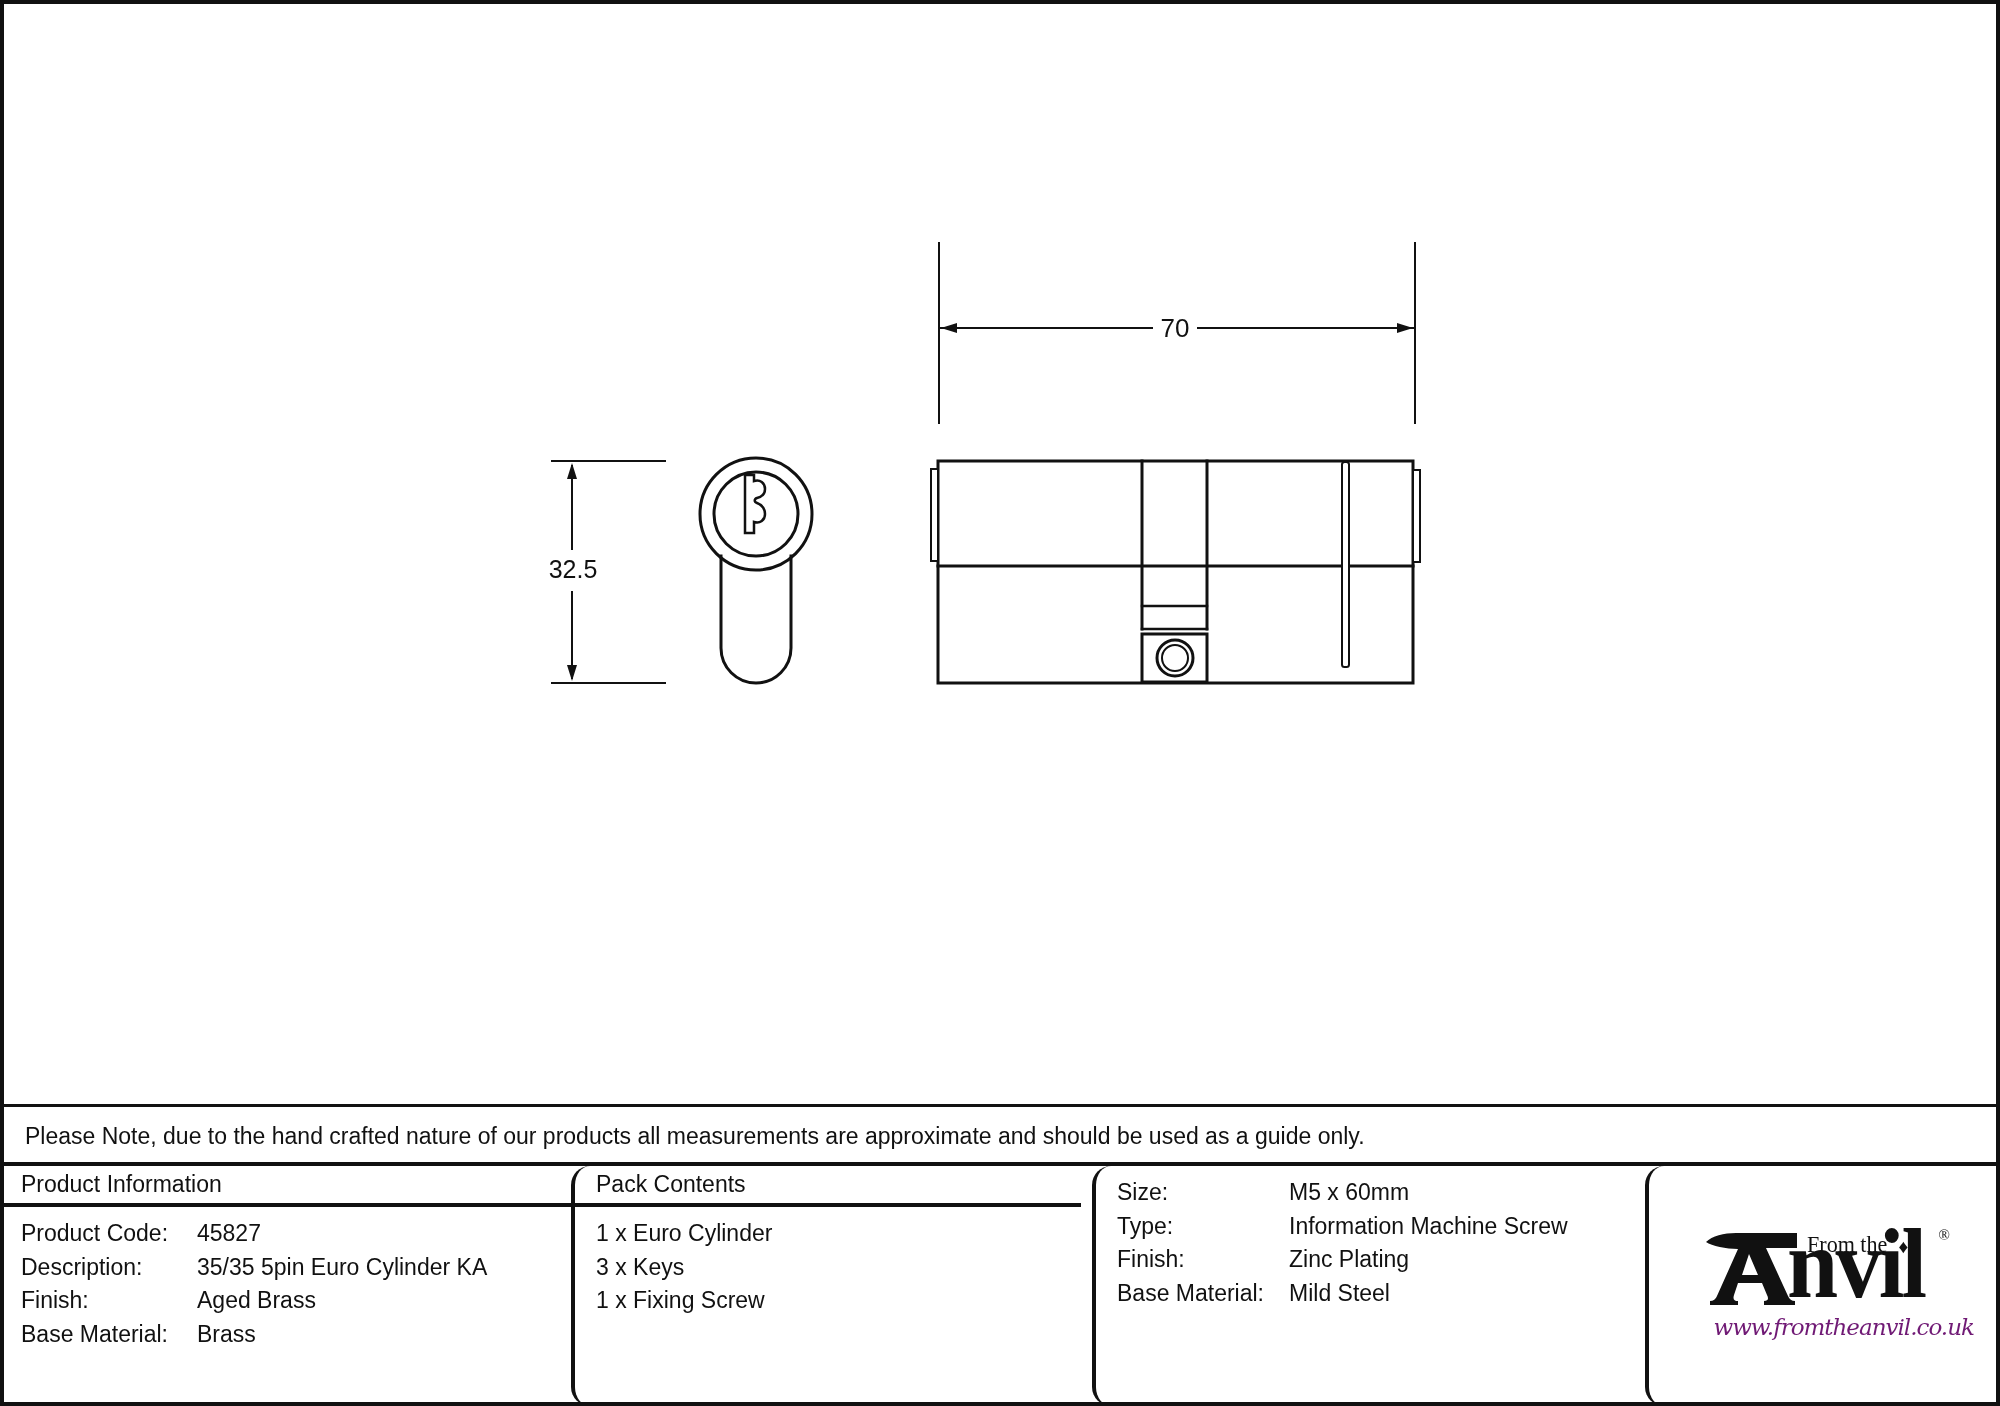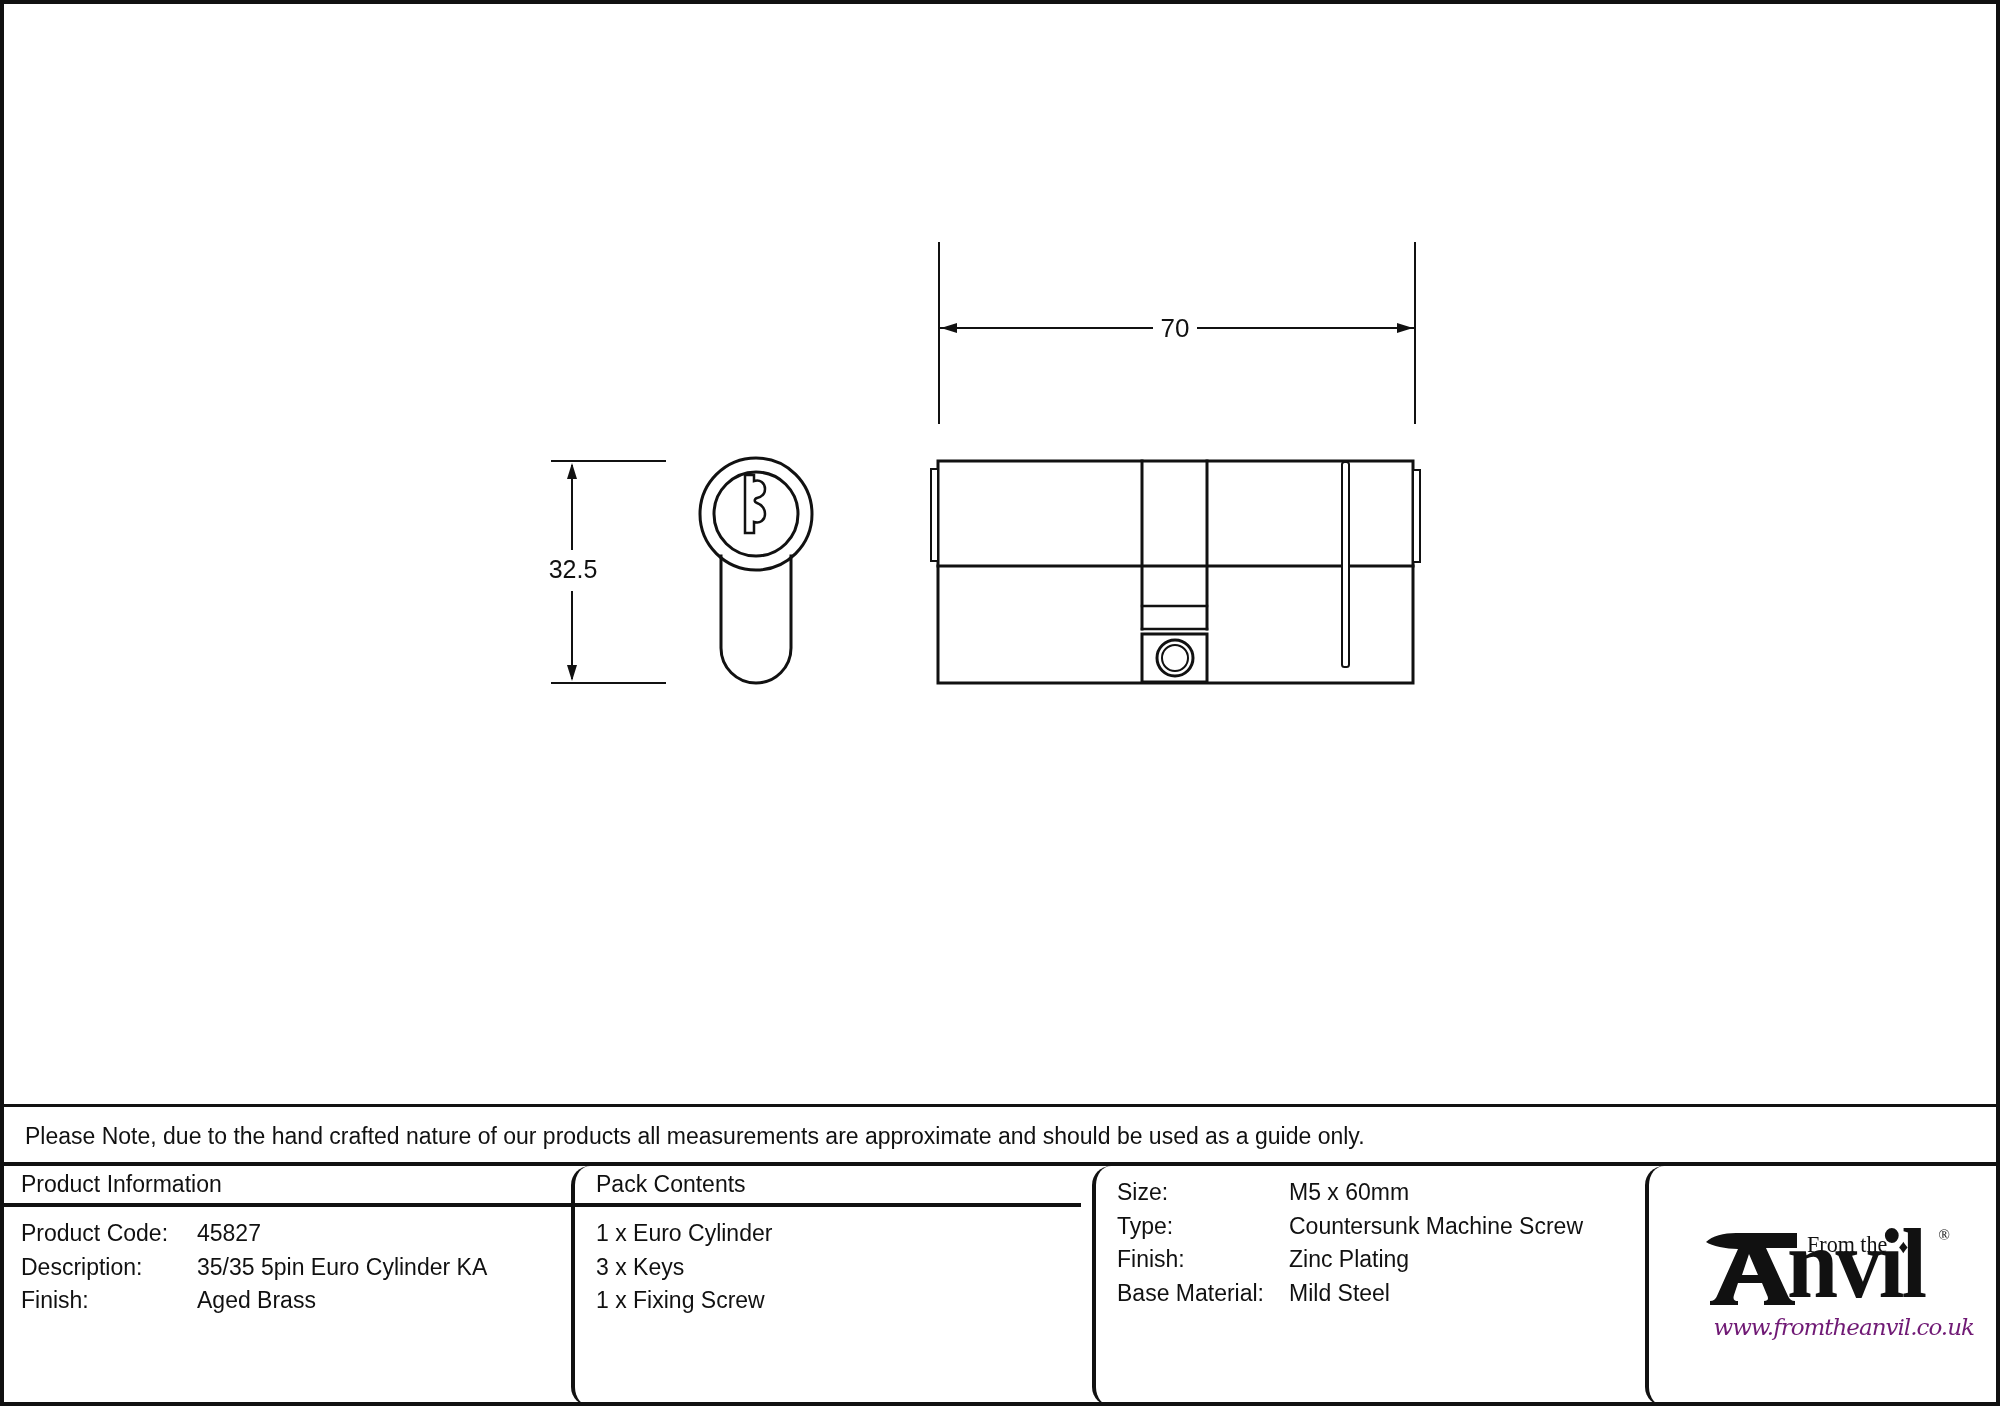--- a/index.html
+++ b/index.html
@@ -126,39 +126,42 @@
       <div class="col-body">
         <div class="spec-row">
           <span class="spec-label">Product Code:</span><span>45827</span>
         </div>
         <div class="spec-row">
           <span class="spec-label">Description:</span><span>35/35 5pin Euro Cylinder KA</span>
         </div>
         <div class="spec-row">
           <span class="spec-label">Finish:</span><span>Aged Brass</span>
         </div>
+        <div class="spec-row">
+          <span class="spec-label">Base Material:</span><span>Brass</span>
+        </div>
       </div>
     </div>
 
     <div class="col col-2">
       <div class="col-header">Pack Contents</div>
       <div class="col-body">
         <div class="spec-row">1 x Euro Cylinder</div>
         <div class="spec-row">3 x Keys</div>
         <div class="spec-row">1 x Fixing Screw</div>
       </div>
     </div>
 
     <div class="col col-3">
       <div class="col-body">
         <div class="spec-row">
           <span class="spec-label">Size:</span><span>M5 x 60mm</span>
         </div>
         <div class="spec-row">
-          <span class="spec-label">Type:</span><span>Countersunk Machine Screw</span>
+          <span class="spec-label">Type:</span><span>Information Machine Screw</span>
         </div>
         <div class="spec-row">
           <span class="spec-label">Finish:</span><span>Zinc Plating</span>
         </div>
         <div class="spec-row">
           <span class="spec-label">Base Material:</span><span>Mild Steel</span>
         </div>
       </div>
     </div>
 

